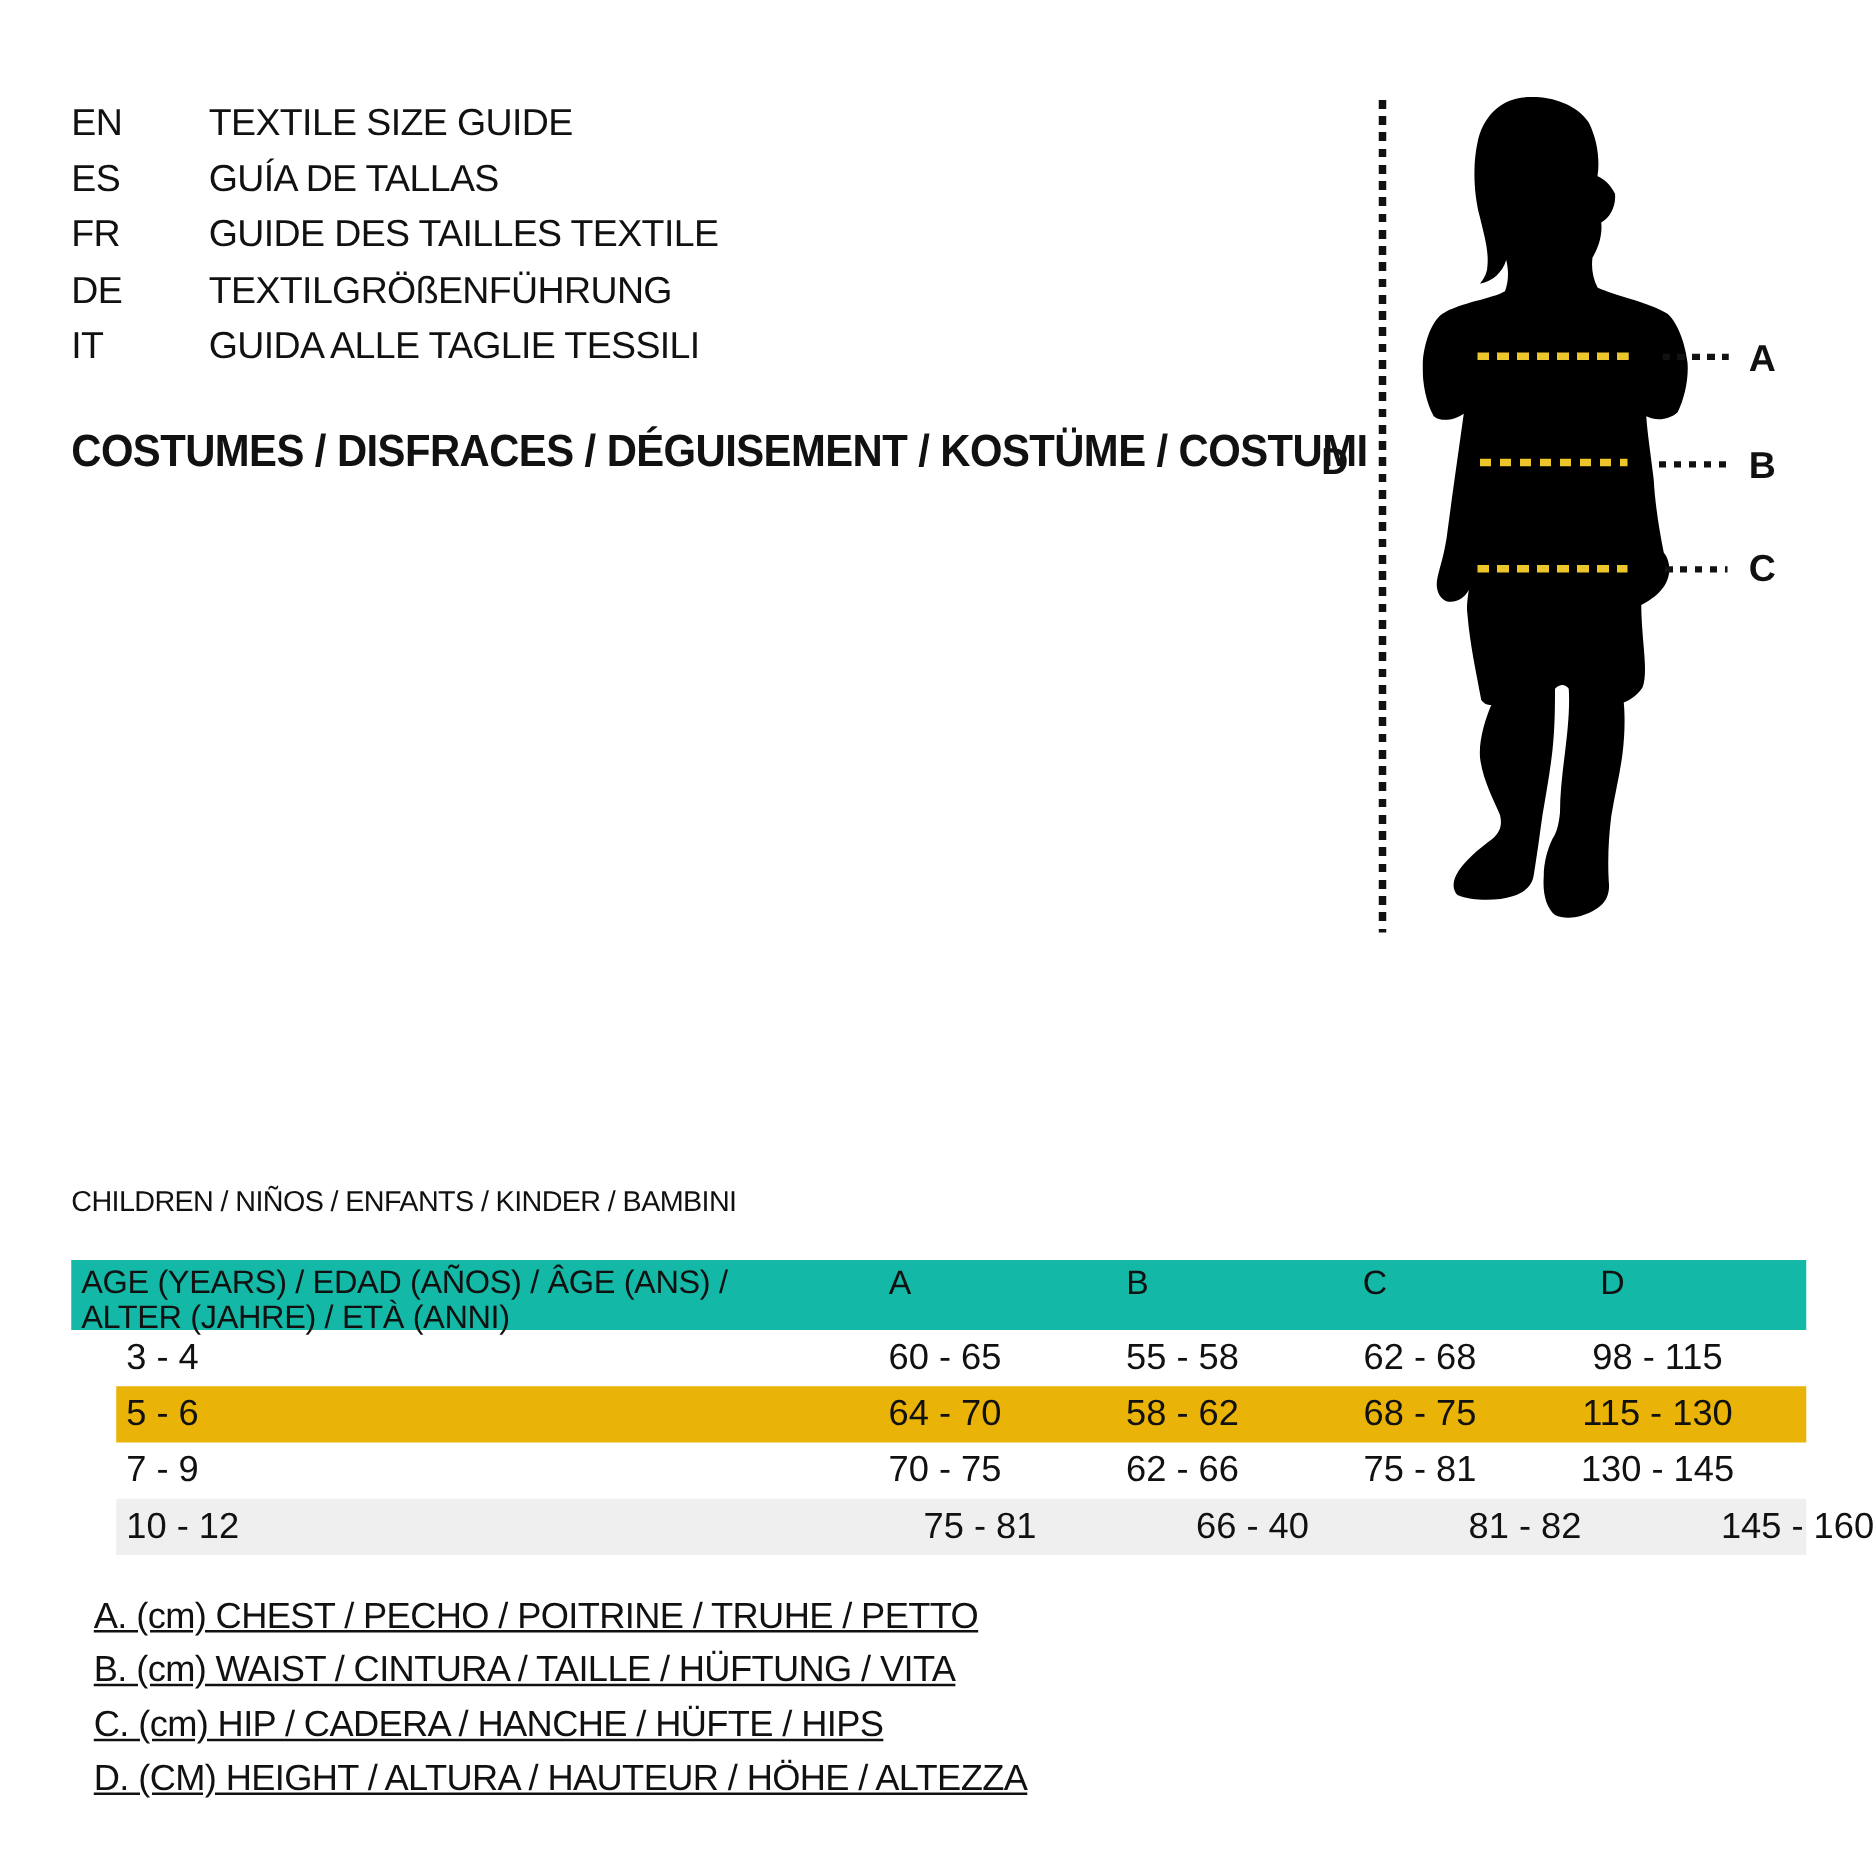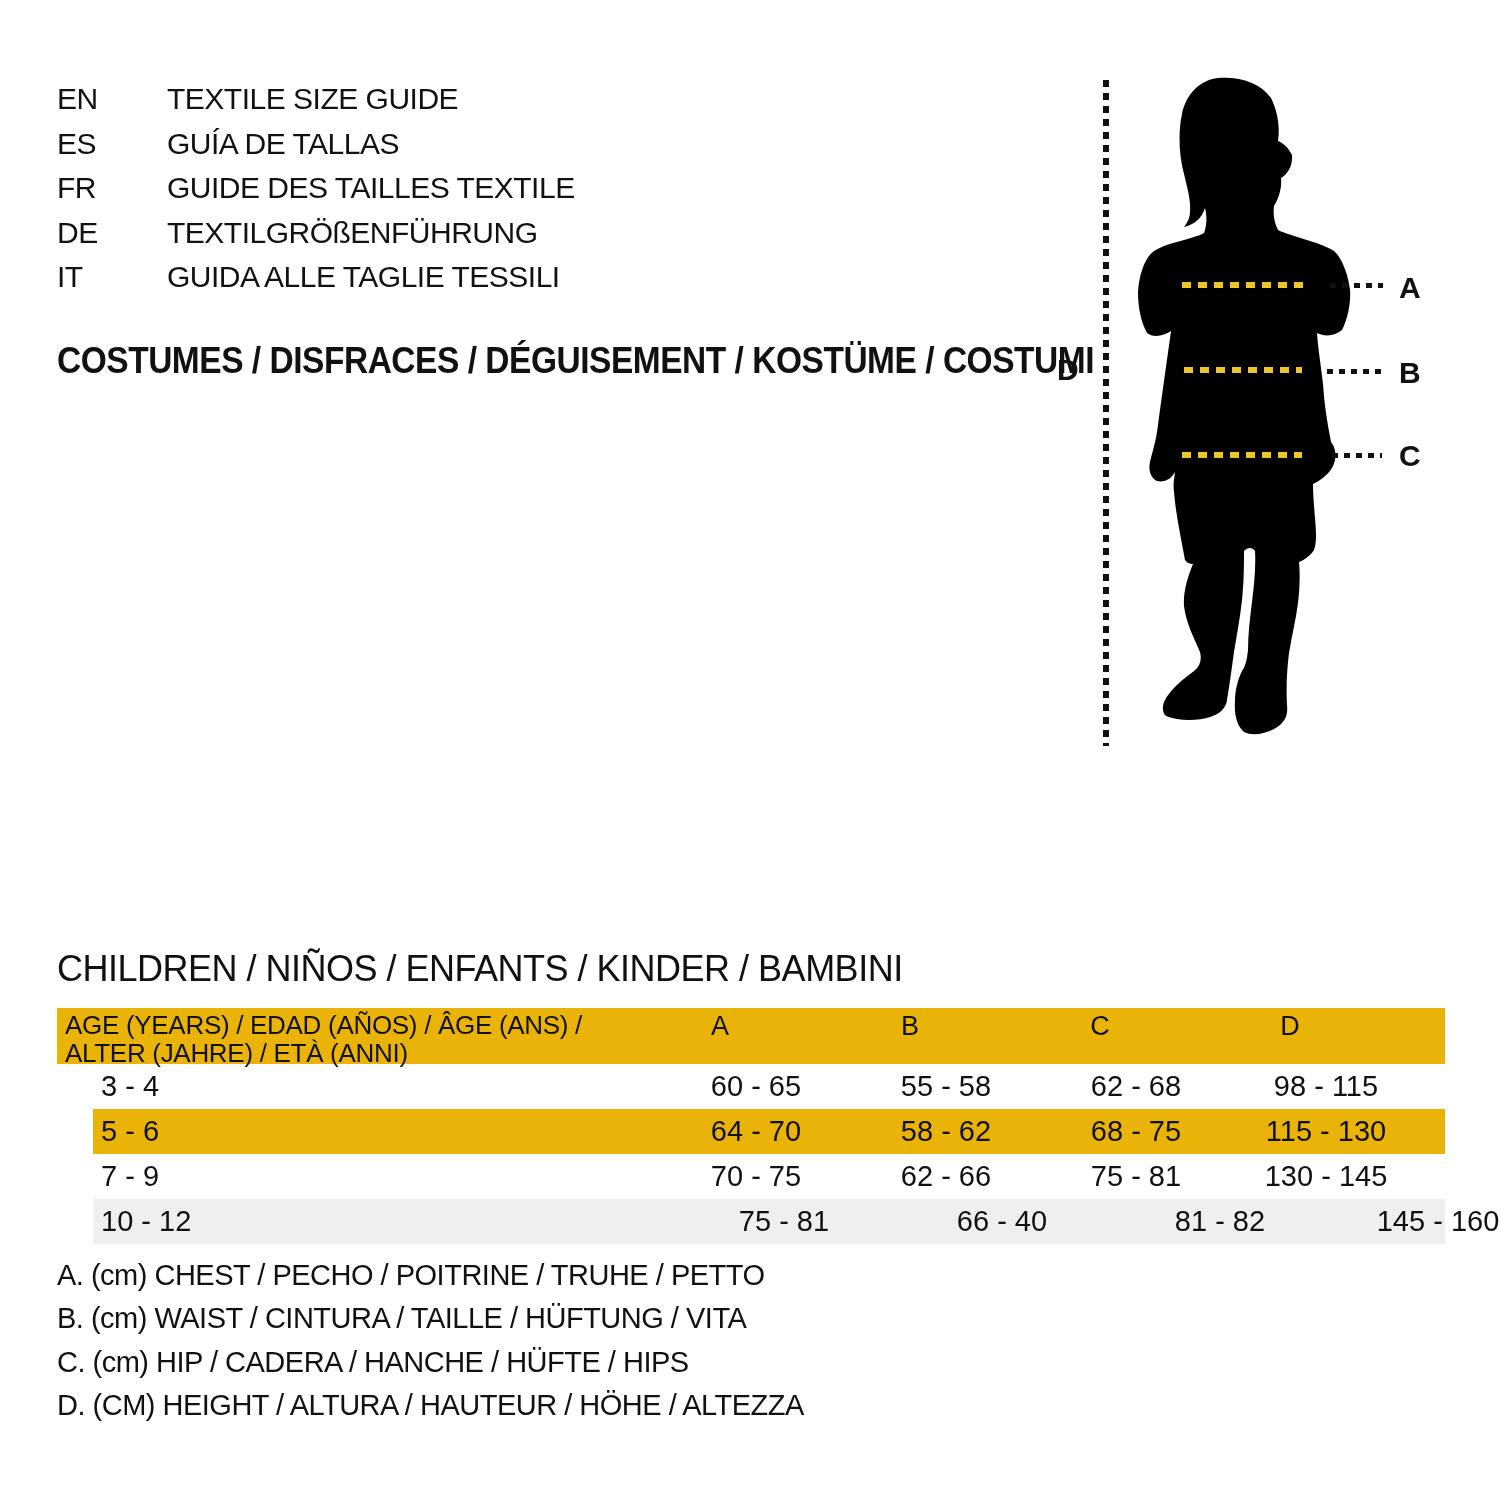--- a/index.html
+++ b/index.html
@@ -39,32 +39,32 @@
   .connector {
     position:absolute; height:5px;
     background:repeating-linear-gradient(to right, #111 0 6px, transparent 6px 12px);
   }
   .connector-a { left:1330px; top:283px; width:53px; }
   .connector-b { left:1327px; top:369px; width:54px; }
   .connector-c { left:1332px; top:453px; width:50px; }
   
   .section-title {
     position:absolute; left:57px; top:948px; margin:0;
-    font-size:36px; font-weight:normal; letter-spacing:-0.5px; white-space:nowrap;
+    font-size:23px; font-weight:normal; letter-spacing:-0.5px; white-space:nowrap;
   }
   .size-table { position:absolute; left:57px; top:1008px; width:1388px; }
   .trow { display:grid; grid-template-columns:568px 190px 190px 190px 190px; align-items:center; }
   .thead { height:56px; align-items:start; }
   .cell-age  { padding-left:8px; }
   .cell-val  { text-align:center; }
   .thead .cell-age { font-size:26px; line-height:28px; padding-top:3px; letter-spacing:-0.3px; }
   .thead .cell-val { font-size:27px; padding-top:3px; }
   .tbody-row { height:45px; font-size:29px;margin-left:36px; }
   
-  .legend { position:absolute; left:57px; top:1254px; margin:0; padding:0; list-style:none; }
+  .legend { position:absolute; left:57px; top:1254px; margin:18px; padding:0; list-style:none;text-decoration:underline; }
   .legend li { font-size:29px; line-height:43.3px; letter-spacing:-0.5px; white-space:nowrap; }
 </style>
 </head>
 <body>
 
 <div class="page" style="--line-gold:#edc62c;">
 
   <section class="lang-list">
     <div class="lang-row">
       <span class="lang-code">EN</span>
@@ -160,21 +160,21 @@
   <div class="connector connector-a"></div>
   <div class="connector connector-b"></div>
   <div class="connector connector-c"></div>
   <span class="figure-label label-a">A</span>
   <span class="figure-label label-b">B</span>
   <span class="figure-label label-c">C</span>
 
   <h2 class="section-title">CHILDREN / NIÑOS / ENFANTS / KINDER / BAMBINI</h2>
 
   <div class="size-table">
-    <div class="trow thead" style="background:#eab308;">
+    <div class="trow thead" style="background:#14b8a6;">
       <div class="cell-age">
         <div>AGE (YEARS) / EDAD (AÑOS) / ÂGE (ANS) /</div>
         <div>ALTER (JAHRE) / ETÀ (ANNI)</div>
       </div>
       <div class="cell-val">A</div>
       <div class="cell-val">B</div>
       <div class="cell-val">C</div>
       <div class="cell-val">D</div>
     </div>
 

